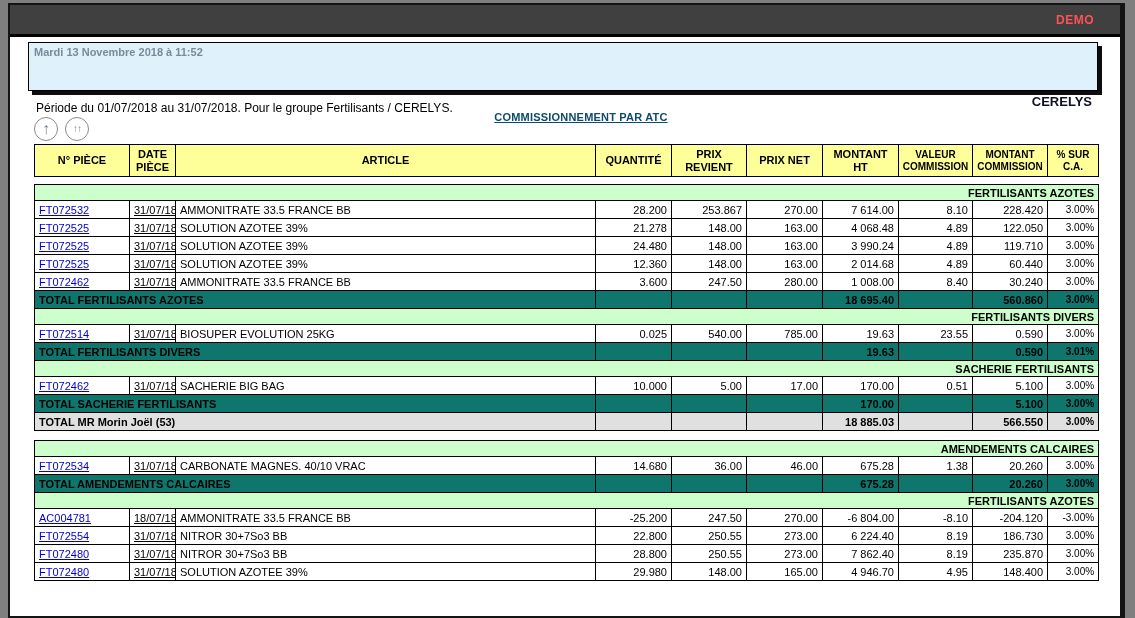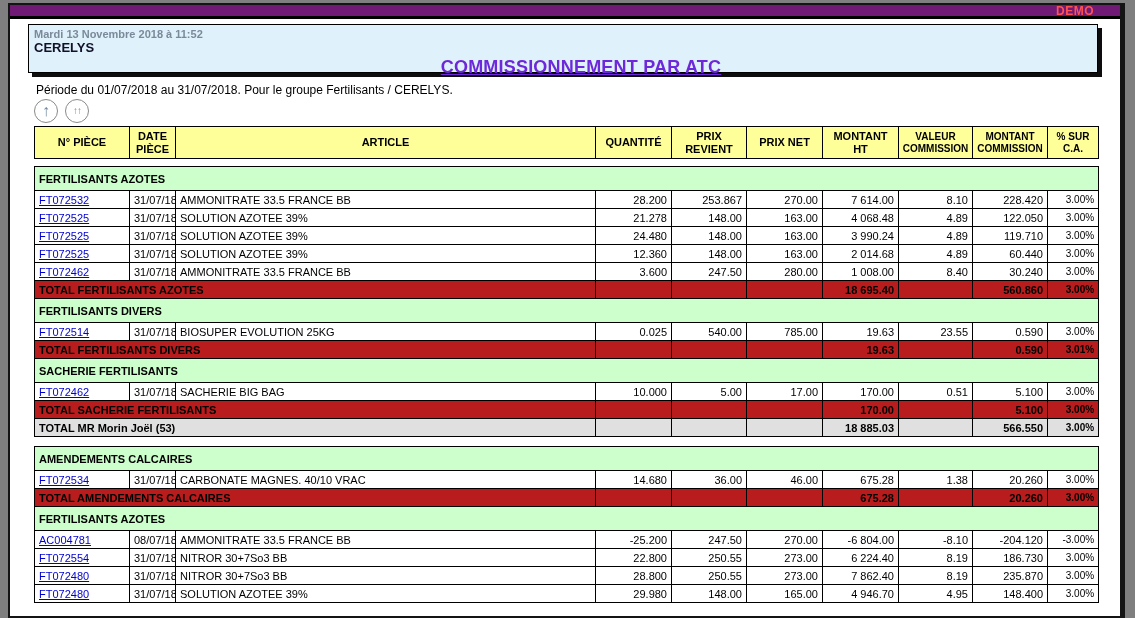--- a/index.html
+++ b/index.html
@@ -5,39 +5,39 @@
   * { margin:0; padding:0; box-sizing:border-box; }
   html,body { width:1135px; height:618px; overflow:hidden; }
   body { background:#7f7f7f; font-family:"Liberation Sans", sans-serif; }
 
   .window {
     position:absolute; left:8px; top:3px; width:1117px; height:615px;
     background:#ffffff; border:2px solid #141414; border-right-width:5px;
     overflow:hidden;
   }
   .top-strip {
-    height:14px; border-bottom:3px solid #000; background:#701a75;
+    height:32px; border-bottom:3px solid #000; background:#404040;
     display:flex; align-items:center; justify-content:flex-end;
     padding-right:26px;
   }
   .demo { color:#ff5252; font-weight:bold; font-size:12px; letter-spacing:0.5px; }
 
   .content { position:relative; background:#fff; height:585px; }
 
   .header-box {
     position:absolute; left:18px; top:5px; width:1070px; height:49px;
     background:#dff1fa; border:1px solid #000;
     box-shadow:4px 4px 0 #0d0d0d;
   }
-  .hb-row { display:flex; justify-content:space-between; padding:3px 5px 0 5px;flex-direction:column; }
+  .hb-row { display:flex; justify-content:space-between; padding:3px 5px 0 5px; }
   .datetime { color:#7b8a9a; font-weight:bold; font-size:11px; }
-  .company { color:#101028; font-weight:bold; font-size:13px; }
+  .company { color:#101028; font-weight:bold; font-size:13px;margin-top:48px; }
   .report-title {
-    text-align:center; font-weight:bold; font-size:18px; margin-top:2px;
-    text-decoration:underline; color:#6d28d9; letter-spacing:0.2px;padding-left:36px;
+    text-align:center; font-weight:bold; font-size:11px; margin-top:2px;
+    text-decoration:underline; color:#0c4a6e; letter-spacing:0.2px;padding-left:36px;
   }
 
   .period { position:absolute; left:26px; top:64px; font-size:12px; color:#000; }
 
   .toolbar { position:absolute; left:24px; top:80px; display:flex; gap:7px; }
   .circle-btn {
     width:24px; height:24px; border-radius:50%; border:1px solid #8a8a8a;
     background:#fff; color:#7088a0; font-weight:bold; cursor:pointer;
     display:flex; align-items:center; justify-content:center; padding:0;
     font-family:"Liberation Sans", sans-serif;
@@ -56,29 +56,29 @@
     height:32px; white-space:normal; line-height:1.15; padding:1px 2px;
   }
   .header-grid th.small { font-size:10px; }
   .body-grid { position:absolute; top:147px; left:0; }
 
   tr.atc-band td {
     background:#ababab; text-align:center; height:17px; font-weight:bold;
   }
   tr.atc-band a, a.piece-link { color:#0000d0; text-decoration:underline; cursor:pointer; }
   tr.section-band td {
-    background:#ccffcc; text-align:left; font-weight:bold; height:24px;
+    background:#ccffcc; text-align:right; font-weight:bold; height:16px;
   }
   tr.data-row td { background:#fff; }
-  tr.total-row td { background:#b91c1c; }
+  tr.total-row td { background:#0f766e; }
   tr.atc-total-row td { background:#e0e0e0; }
   tr.total-row td.label, tr.atc-total-row td.label { font-weight:bold; text-align:left; }
   tr.total-row td.num, tr.atc-total-row td.num { font-weight:bold; }
   td.num { text-align:right; }
-  td.ctr { text-align:right; }
+  td.ctr { text-align:right;text-decoration:underline; }
   td.pct { text-align:right; font-size:10px; }
   tr.total-row td.pct, tr.atc-total-row td.pct { font-weight:bold; }
   tr.spacer-row td { border:none; background:#fff; height:10px; }
 </style>
 </head>
 <body>
 
 <div class="window">
   <div class="top-strip">
     <span class="demo">DEMO</span>
@@ -306,21 +306,21 @@
             <td class="num">675.28</td>
             <td></td>
             <td class="num">20.260</td>
             <td class="pct">3.00%</td>
           </tr>
           <tr class="section-band">
             <td colspan="10">FERTILISANTS AZOTES</td>
           </tr>
           <tr class="data-row">
             <td><a class="piece-link">AC004781</a></td>
-            <td class="ctr">08/07/18</td>
+            <td class="ctr">18/07/18</td>
             <td>AMMONITRATE 33.5 FRANCE BB</td>
             <td class="num">-25.200</td>
             <td class="num">247.50</td>
             <td class="num">270.00</td>
             <td class="num">-6 804.00</td>
             <td class="num">-8.10</td>
             <td class="num">-204.120</td>
             <td class="pct">-3.00%</td>
           </tr>
           <tr class="data-row">

